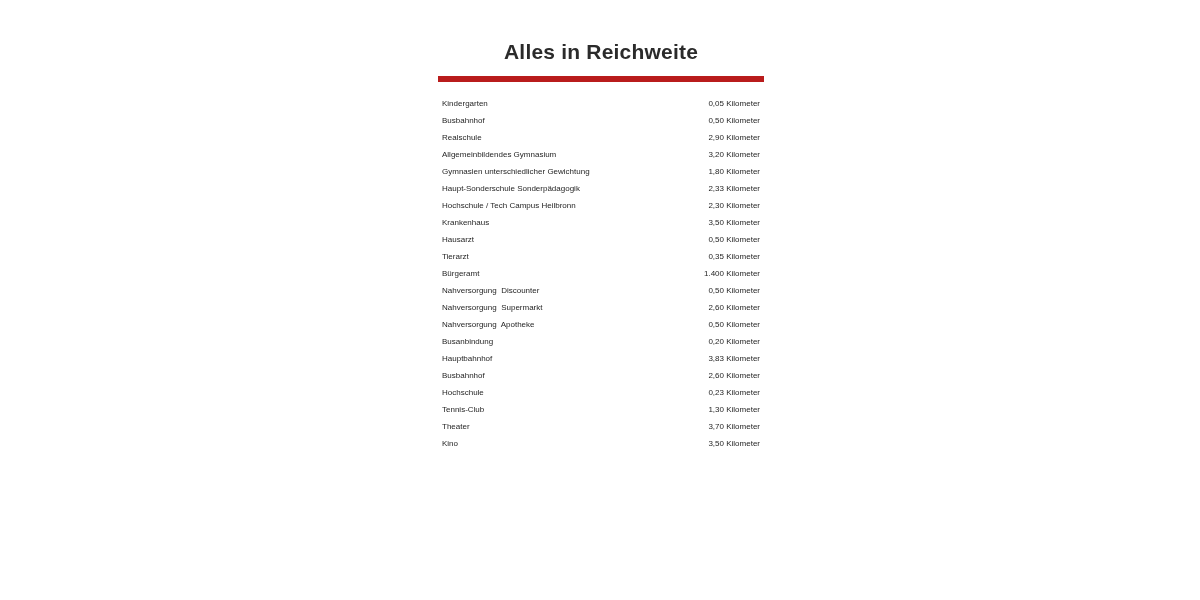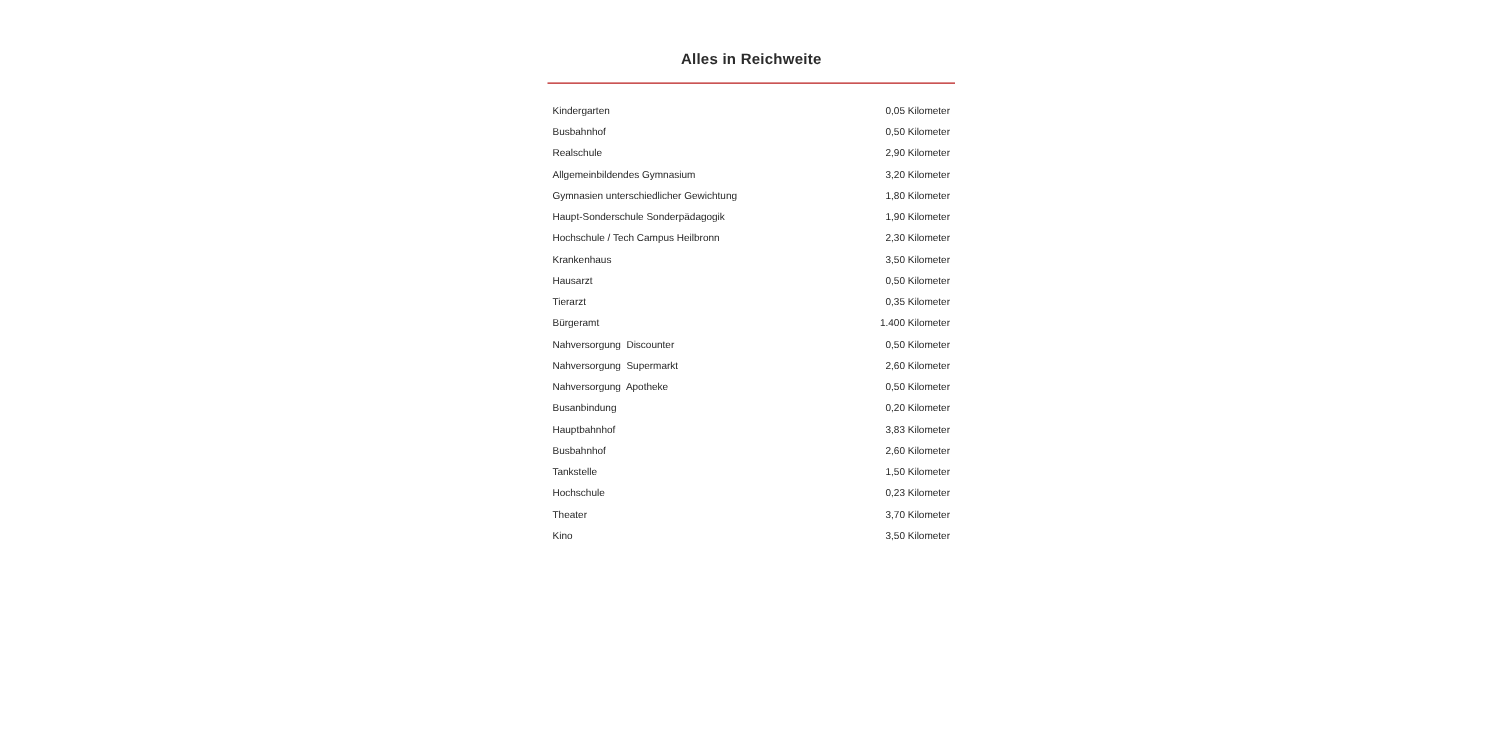--- a/index.html
+++ b/index.html
@@ -20,26 +20,26 @@
     height: 600px;
   }
   .content {
     position: absolute;
     left: 438px;
     top: 40px;
     width: 326px;
   }
   .title {
     text-align: center;
-    font-size: 12px;
+    font-size: 21px;
     font-weight: bold;
     color: #2b2b2b;
     letter-spacing: 0.2px;
     padding-bottom: 12px;
-    border-bottom: 1px solid #b91c1c;
+    border-bottom: 6px solid #b91c1c;
     margin: 0;
   }
   .list {
     margin: 4px;
     padding: 0;
     list-style: none;
     margin-top: 17px;
   }
   .row {
     display: flex;
@@ -80,21 +80,21 @@
       <li class="row">
         <span class="label">Allgemeinbildendes Gymnasium</span>
         <span class="value">3,20 Kilometer</span>
       </li>
       <li class="row">
         <span class="label">Gymnasien unterschiedlicher Gewichtung</span>
         <span class="value">1,80 Kilometer</span>
       </li>
       <li class="row">
         <span class="label">Haupt-Sonderschule Sonderpädagogik</span>
-        <span class="value">1,90 Kilometer</span>
+        <span class="value">2,33 Kilometer</span>
       </li>
       <li class="row">
         <span class="label">Hochschule / Tech Campus Heilbronn</span>
         <span class="value">2,30 Kilometer</span>
       </li>
       <li class="row">
         <span class="label">Krankenhaus</span>
         <span class="value">3,50 Kilometer</span>
       </li>
       <li class="row">
@@ -127,26 +127,26 @@
       </li>
       <li class="row">
         <span class="label">Hauptbahnhof</span>
         <span class="value">3,83 Kilometer</span>
       </li>
       <li class="row">
         <span class="label">Busbahnhof</span>
         <span class="value">2,60 Kilometer</span>
       </li>
       <li class="row">
-        <span class="label">Tankstelle</span>
-        <span class="value">1,50 Kilometer</span>
+        <span class="label">Hochschule</span>
+        <span class="value">0,23 Kilometer</span>
       </li>
       <li class="row">
-        <span class="label">Hochschule</span>
-        <span class="value">0,23 Kilometer</span>
+        <span class="label">Tennis-Club</span>
+        <span class="value">1,30 Kilometer</span>
       </li>
       <li class="row">
         <span class="label">Theater</span>
         <span class="value">3,70 Kilometer</span>
       </li>
       <li class="row">
         <span class="label">Kino</span>
         <span class="value">3,50 Kilometer</span>
       </li>
     </ul>

